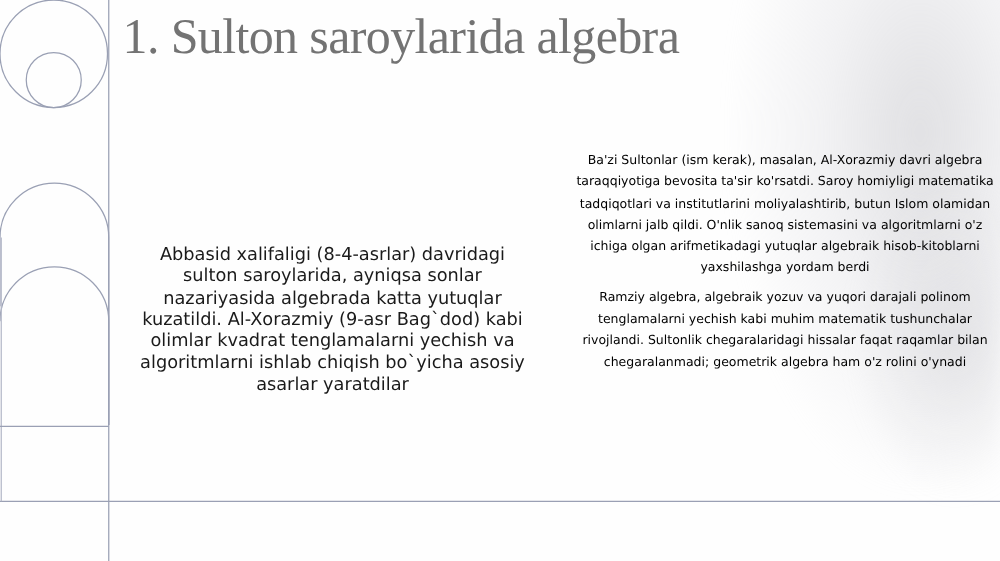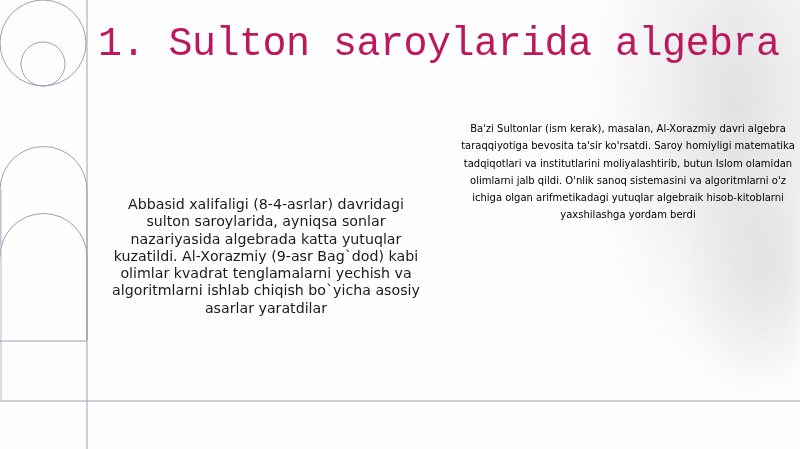--- a/index.html
+++ b/index.html
@@ -16,23 +16,23 @@
       filter: blur(6px);
     }
     .bg-blur2 {
       position: absolute; right: 0px; top: 140px; width: 120px; height: 260px;
       background: radial-gradient(ellipse at 70% 50%, rgba(205,205,210,0.45) 0%, rgba(255,255,255,0) 70%);
       filter: blur(8px);
     }
     .deco { position: absolute; left: 0; top: 0; width: 800px; height: 449px; }
     .title {
       position: absolute; left: 98px; top: 4px;
-      font-size: 40px; line-height: 50px; color: #be185d;
-      font-family: Liberation Mono, monospace; font-weight: normal;
-      white-space: nowrap; letter-spacing: -0.5px; margin-top: 16px;
+      font-size: 40px; line-height: 50px; color: #737373;
+      font-family: Liberation Serif, serif; font-weight: normal;
+      white-space: nowrap; letter-spacing: -0.5px;
     }
     .col-left {
       position: absolute; left: 104px; top: 196px; width: 324px;
       text-align: center; font-size: 14.2px; line-height: 17.3px; color: #1a1a1a;
     }
     .col-right {
       position: absolute; left: 458px; top: 120px; width: 340px;
       text-align: center; font-size: 10px; line-height: 17.3px; color: #000000;
     }
     .col-right p { margin: 0 0 6px 0; }
@@ -61,14 +61,15 @@
   </svg>
 
   <div class="title">1. Sulton saroylarida algebra</div>
 
   <div class="col-left">
     <p>Abbasid xalifaligi (8-4-asrlar) davridagi sulton saroylarida, ayniqsa sonlar nazariyasida algebrada katta yutuqlar kuzatildi. Al-Xorazmiy (9-asr Bag`dod) kabi olimlar kvadrat tenglamalarni yechish va algoritmlarni ishlab chiqish bo`yicha asosiy asarlar yaratdilar</p>
   </div>
 
   <div class="col-right">
     <p>Ba'zi Sultonlar (ism kerak), masalan, Al-Xorazmiy davri algebra taraqqiyotiga bevosita ta'sir ko'rsatdi.  Saroy homiyligi matematika tadqiqotlari va institutlarini moliyalashtirib, butun Islom olamidan olimlarni jalb qildi. O'nlik sanoq sistemasini va algoritmlarni o'z ichiga olgan arifmetikadagi yutuqlar algebraik hisob-kitoblarni yaxshilashga yordam berdi</p>
+    <p>Ramziy algebra, algebraik yozuv va yuqori darajali polinom tenglamalarni yechish kabi muhim matematik tushunchalar rivojlandi. Sultonlik chegaralaridagi hissalar faqat raqamlar bilan chegaralanmadi; geometrik algebra ham o'z rolini o'ynadi</p>
   </div>
 </div>
 
 </body></html>

